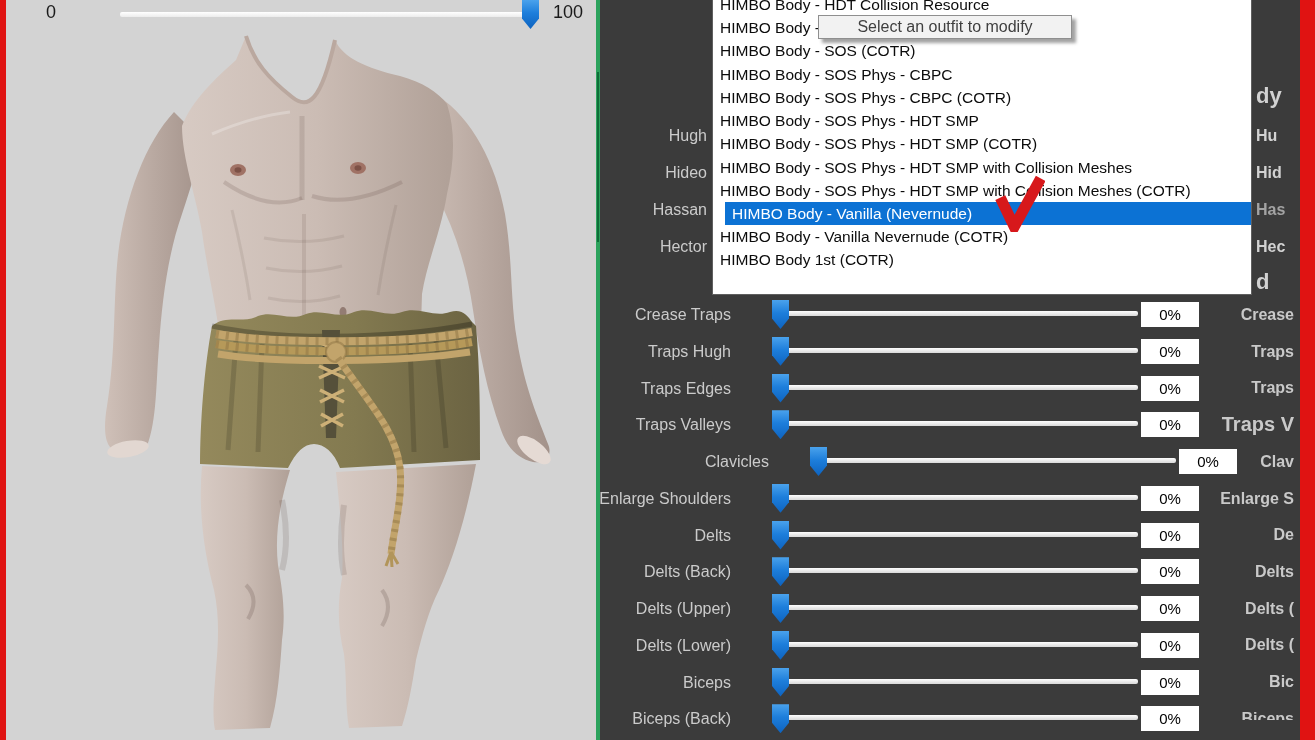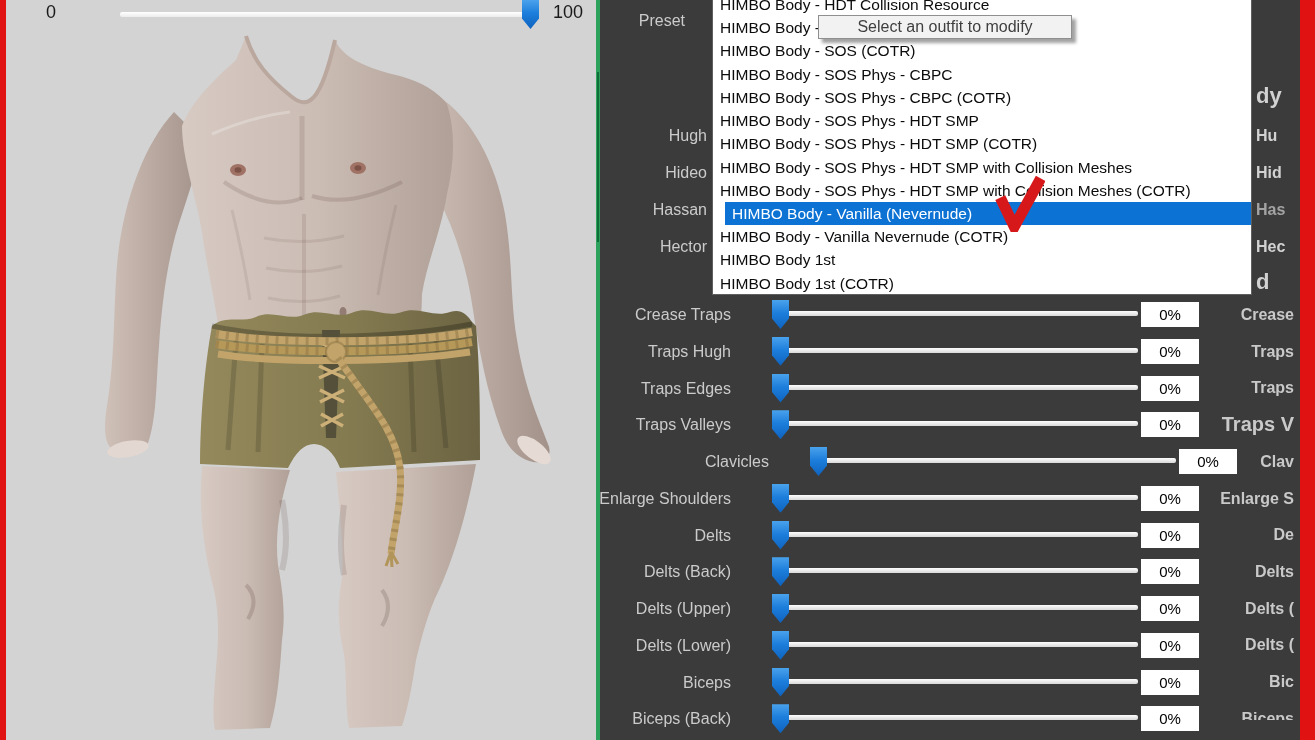--- a/index.html
+++ b/index.html
@@ -137,21 +137,20 @@
     </svg>
     <div class="wlabel wlabel0">0</div>
     <div class="wtrack"></div>
     <div class="handle whandle"></div>
     <div class="wlabel wlabel100">100</div>
   </div>
 
   <div class="gdiv"></div>
   <div class="gthumb"></div>
 
-  <div class="preset">Preset</div>
   <div id="names">
       <div class="nlabel" style="top: 117px;">Hugh</div>
       <div class="nlabel" style="top: 154px;">Hideo</div>
       <div class="nlabel" style="top: 191px;">Hassan</div>
       <div class="nlabel" style="top: 228px;">Hector</div>
     </div>
   <div id="sliders">
       <div class="srow" style="top: 296px;">
         <div class="slabel">Crease Traps</div>
         <div class="handle shandle"></div>
@@ -252,21 +251,20 @@
       <div class="dditem">HIMBO Body - SOS</div>
       <div class="dditem">HIMBO Body - SOS (COTR)</div>
       <div class="dditem">HIMBO Body - SOS Phys - CBPC</div>
       <div class="dditem">HIMBO Body - SOS Phys - CBPC (COTR)</div>
       <div class="dditem">HIMBO Body - SOS Phys - HDT SMP</div>
       <div class="dditem">HIMBO Body - SOS Phys - HDT SMP (COTR)</div>
       <div class="dditem">HIMBO Body - SOS Phys - HDT SMP with Collision Meshes</div>
       <div class="dditem">HIMBO Body - SOS Phys - HDT SMP with Collision Meshes (COTR)</div>
       <div class="dditem sel">HIMBO Body - Vanilla (Nevernude)</div>
       <div class="dditem">HIMBO Body - Vanilla Nevernude (COTR)</div>
-      <div class="dditem">HIMBO Body 1st</div>
       <div class="dditem">HIMBO Body 1st (COTR)</div>
     </div>
 
   <div class="tooltip">Select an outfit to modify</div>
 
   <div class="check">
     <svg width="52" height="60" viewBox="0 0 52 60">
       <polyline points="7,27 23,55 46,5" fill="none" stroke="#d7181b" stroke-width="11" stroke-linecap="butt" stroke-linejoin="miter" transform="rotate(4 26 30)"></polyline>
     </svg>
   </div>

